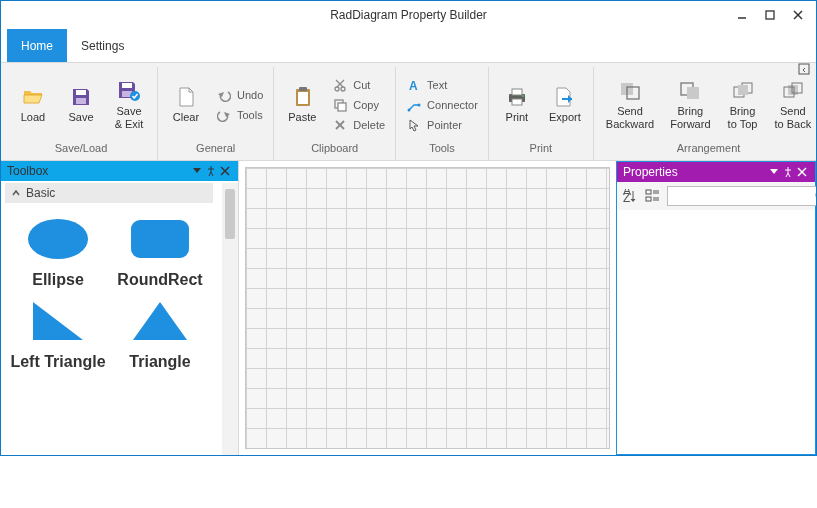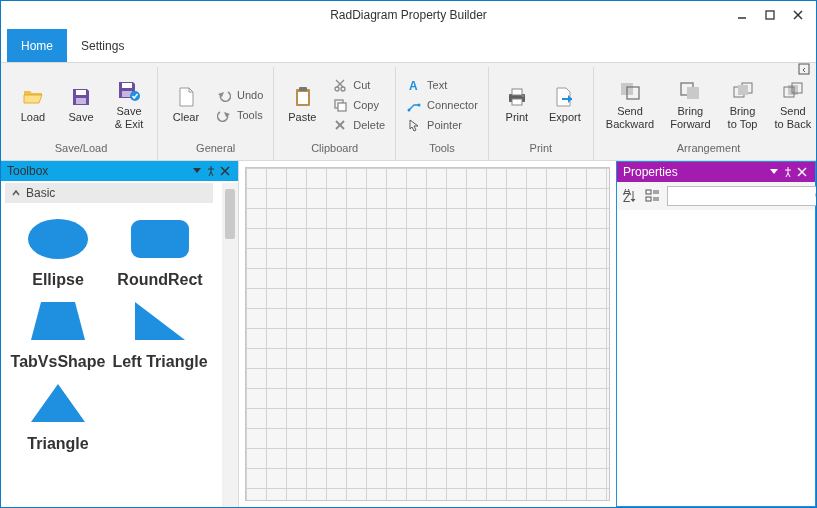--- a/index.html
+++ b/index.html
@@ -1,17 +1,17 @@
 <!DOCTYPE html>
 <html><head>
 <meta charset="utf-8">
 <style>
   * { box-sizing: border-box; margin: 0; padding: 0; font-family: "Segoe UI", Tahoma, sans-serif; font-size: 12px; }
   body { background: #fff; }
-  .window { width: 817px; height: 508px; border: 1px solid #0f7ac7; display: flex; flex-direction: column; background: #fff; }
+  .window { width: 817px; height: 456px; border: 1px solid #0f7ac7; display: flex; flex-direction: column; background: #fff; }
   .titlebar { height: 28px; display: flex; align-items: center; justify-content: center; position: relative; color: #333; }
   .titlebar .title { font-size: 12px; }
   .winbtns { position: absolute; right: 4px; top: 4px; display: flex; gap: 0; }
   .winbtn { width: 28px; height: 20px; display: flex; align-items: center; justify-content: center; cursor: pointer; }
   .winbtn svg { stroke: #333; }
   .expandbtn { position: absolute; right: 4px; top: 32px; width:16px; height:16px; display:flex; align-items:center; justify-content:center; cursor:pointer; }
   .menubar { height: 34px; display: flex; align-items: stretch; padding-left: 6px; border-bottom: 1px solid #d9d9d9; position:relative; }
   .tab { padding: 6px 14px; display:flex; align-items:center; cursor:pointer; color:#333; }
   .tab.active { background: #1f8fe0; color:#fff; }
   .ribbon { height: 98px; background: #f2f2f2; border-bottom:1px solid #d9d9d9; display:flex; align-items:stretch; padding: 4px 4px 0 4px; }
@@ -371,28 +371,20 @@
               <div class="sg">
                   <svg width="70" height="50">
                     <rect x="6" y="6" width="58" height="38" rx="9" fill="#1f8fe0"></rect>
                   </svg>
                 </div>
               <div class="sl">RoundRect</div>
             </div>
             <div class="shape">
               <div class="sg">
                   <svg width="70" height="50">
-                    <polygon points="18,6 52,6 62,44 8,44" fill="#1f8fe0"></polygon>
-                  </svg>
-                </div>
-              <div class="sl">TabVsShape</div>
-            </div>
-            <div class="shape">
-              <div class="sg">
-                  <svg width="70" height="50">
                     <polygon points="10,6 10,44 60,44" fill="#1f8fe0"></polygon>
                   </svg>
                 </div>
               <div class="sl">Left Triangle</div>
             </div>
             <div class="shape">
               <div class="sg">
                   <svg width="70" height="50">
                     <polygon points="35,6 62,44 8,44" fill="#1f8fe0"></polygon>
                   </svg>

